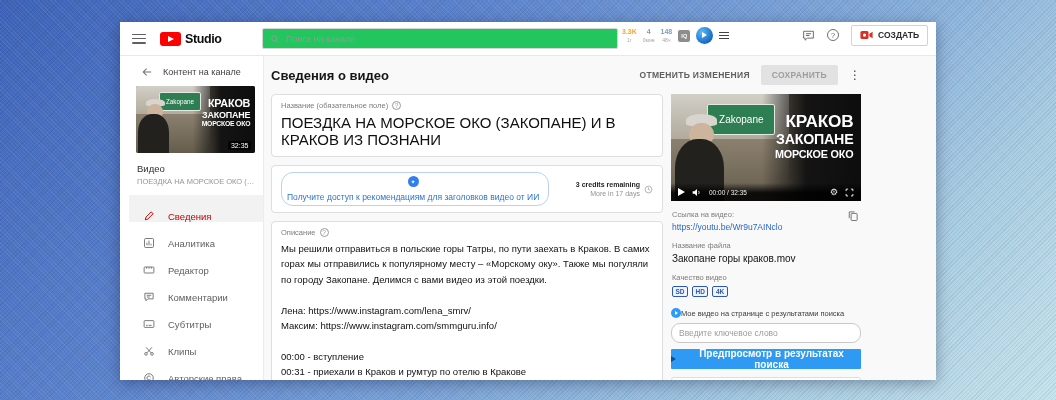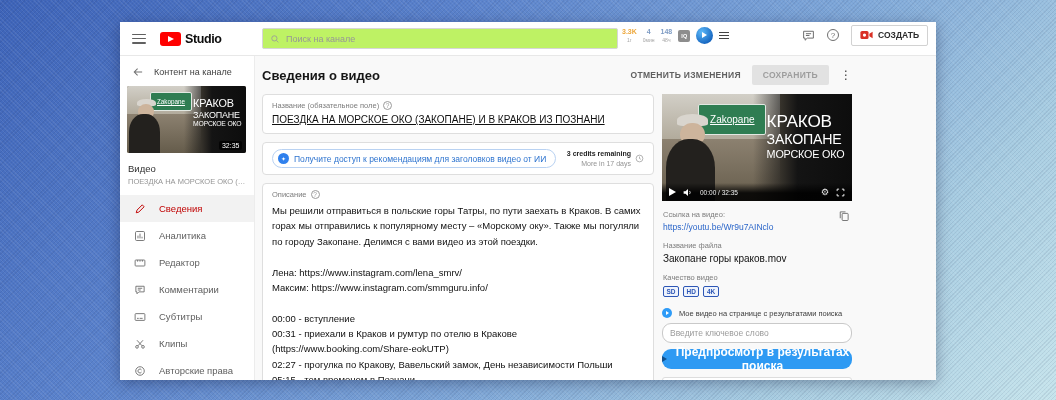--- a/index.html
+++ b/index.html
@@ -20,21 +20,21 @@
   .topbar { position:relative; height:34px; flex:none; background:#fff;
     border-bottom:1px solid #e8e8e8; display:flex; align-items:center; padding-left:12px; }
   .hamburger { width:14px; height:10px; display:flex; flex-direction:column; justify-content:space-between; cursor:pointer; }
   .hamburger i { height:1.6px; background:#606060; border-radius:1px; }
   .logo { display:flex; align-items:center; gap:4px; margin-left:14px; }
   .yt-mark { width:21px; height:14px; background:#f00; border-radius:3px; position:relative; }
   .yt-mark::after { content:""; position:absolute; left:8px; top:4px;
     border-left:6px solid #fff; border-top:3.2px solid transparent; border-bottom:3.2px solid transparent; }
   .yt-word { font-size:12.5px; font-weight:bold; letter-spacing:-.4px; color:#0c0c0c; }
   .tb-search { position:absolute; left:142px; top:6px; width:356px; height:21px;
-    border:1px solid #d6d6d6; border-radius:2px; background:#bef264; display:flex; align-items:center; padding:0 7px; gap:6px; }
+    border:1px solid #d6d6d6; border-radius:2px; background:#22c55e; display:flex; align-items:center; padding:0 7px; gap:6px; }
   .tb-search input { border:none; outline:none; flex:1; font-size:9px; color:#333; background:transparent; font-family:inherit; }
   .tb-search input::placeholder { color:#979797; }
   .tb-vidiq { position:absolute; left:502px; top:5px; display:flex; align-items:center; gap:6px; }
   .stat { text-align:center; line-height:1.2; }
   .stat .v { font-size:7px; font-weight:bold; }
   .stat .s { font-size:5px; color:#a6a6a6; }
   .v-orange { color:#eda73b; } .v-blue { color:#7e9cc4; }
   .iq-box { width:12px; height:12px; background:#8d8d8d; border-radius:2px; position:relative; }
   .iq-box::after { content:"IQ"; position:absolute; inset:0; color:#fff; font-size:5.5px; font-weight:bold;
     display:flex; align-items:center; justify-content:center; }
@@ -46,52 +46,52 @@
   .vmenu i { height:1.4px; background:#444; }
   .tb-right { position:absolute; right:8px; top:0; height:26px; display:flex; align-items:center; gap:12px; }
   .icon-btn { color:#606060; display:flex; align-items:center; cursor:pointer; }
   .help-circle { width:12px; height:12px; border:1px solid #707070; border-radius:50%; color:#707070;
     font-size:8px; display:flex; align-items:center; justify-content:center; cursor:pointer; }
   .help-circle::after { content:"?"; }
   .create-btn { height:21px; border:1px solid #d2d2d2; border-radius:2px; background:#fff;
     display:flex; align-items:center; gap:5px; padding:0 8px; cursor:pointer; }
   .create-btn span { font-size:8.5px; font-weight:bold; color:#2b2b2b; }
   
-  .body { flex:1; display:flex; min-height:0; }
+  .body { flex:1; display:flex; min-height:0;margin-left:9px; }
   .sidebar { width:135px; flex:none; background:#fff; border-right:1px solid #ececec; overflow:hidden; }
   .sb-head { display:flex; align-items:center; gap:10px; padding:10px 8px 7px 12px; }
   .sb-head .lbl { font-size:9px; font-weight:500; color:#3f3f3f; }
   .sb-thumb { margin:1px 7px 0; width:119px; height:67px; position:relative; overflow:hidden; border-radius:2px; }
   .sb-video-label { padding:10px 8px 0; font-size:9.5px; font-weight:normal; color:#2f2f2f; }
   .sb-video-title { padding:3px 8px 9px; font-size:7.5px; color:#949494; white-space:nowrap; overflow:hidden; text-overflow:ellipsis; }
-  .sb-item { display:flex; align-items:center; gap:13px; height:27px; padding-left:14px;
+  .sb-item { display:flex; align-items:flex-end; gap:13px; height:27px; padding-left:14px;
     font-size:9.5px; color:#606060; cursor:pointer; }
   .sb-item svg { flex:none; }
   .sb-item.active { background:#f2f2f2; color:#c00000; font-weight:500; }
   
   .main { flex:1; background:#f9f9f9; padding:9px 0 0 7px; overflow:hidden; position:relative; }
   .main-header { width:590px; display:flex; align-items:center; }
   .page-title { flex:1; font-size:13px; font-weight:bold; color:#161616; }
   .actions { display:flex; align-items:center; gap:11px; }
   .discard { font-size:8.5px; font-weight:bold; color:#606060; letter-spacing:.3px; cursor:pointer; }
   .save { font-size:8.5px; font-weight:bold; color:#9d9d9d; background:#e2e2e2; border:none;
     padding:5px 11px; border-radius:2px; letter-spacing:.3px; }
   .kebab { color:#3f3f3f; font-size:12px; cursor:pointer; line-height:1; }
   .content { display:flex; gap:8px; margin-top:9px; }
   .left-col { width:392px; display:flex; flex-direction:column; gap:8px; }
   .card { background:#fff; border:1px solid #dedede; border-radius:4px; }
   .title-card { padding:6px 9px 8px; }
   .field-label { display:flex; align-items:center; gap:4px; font-size:7.5px; color:#7c7c7c; }
   .qmark { width:9px; height:9px; border:1px solid #9a9a9a; border-radius:50%; color:#9a9a9a;
     font-size:6.5px; display:inline-flex; align-items:center; justify-content:center; cursor:pointer; }
   .qmark::after { content:"?"; }
-  .field-value { font-size:10px; color:#101010; margin-top:4px;text-decoration:underline; }
+  .field-value { font-size:15px; color:#101010; margin-top:4px; }
   .ai-card { padding:6px 9px; display:flex; align-items:center; justify-content:space-between; }
   .ai-pill { display:inline-flex; align-items:center; gap:5px; border:1px solid #b9d2f2; border-radius:12px;
-    padding:3px 9px 3px 5px; cursor:pointer; }
+    padding:3px 9px 3px 5px; cursor:pointer;flex-direction:column; }
   .ai-dot { width:11px; height:11px; border-radius:50%; background:#2f80ed; position:relative; flex:none; }
   .ai-dot::after { content:"\2726"; position:absolute; inset:0; color:#fff; font-size:6px;
     display:flex; align-items:center; justify-content:center; }
   .ai-pill span { font-size:8.5px; color:#2e74cf; }
   .credits { display:flex; align-items:center; gap:4px; }
   .credits .txt { text-align:right; line-height:1.35; }
   .cl1 { font-size:7px; font-weight:bold; color:#1f1f1f; }
   .cl2 { font-size:7px; color:#939393; }
   .desc-card { padding:6px 9px; height:330px; }
   .desc-text { font-size:9.5px; color:#101010; line-height:1.62; white-space:pre-wrap; margin-top:4px; }
@@ -109,47 +109,47 @@
   .meta { padding:9px 1px 0; position:relative; }
   .meta-label { font-size:7.5px; color:#7c7c7c; }
   .meta-link { font-size:8.5px; color:#2b66c9; margin-top:3px; cursor:pointer; }
   .copy-icon { position:absolute; right:2px; top:9px; color:#606060; cursor:pointer; }
   .mt { margin-top:9px; }
   .meta-value { font-size:10px; color:#101010; margin-top:3px; }
   .badges { display:flex; gap:4px; margin-top:4px; }
   .badge { font-size:6.5px; font-weight:bold; color:#2d56b5; border:1px solid #2d56b5;
     background:#eef3fc; border-radius:2px; padding:1px 2.5px; }
   .vidiq-widget { margin-top:11px; }
-  .vw-row { display:flex; align-items:center; gap:7px; }
+  .vw-row { display:flex; align-items:center; gap:0; }
   .vw-dot { width:10px; height:10px; border-radius:50%; background:#2e9bf7; position:relative; flex:none; }
   .vw-dot::after { content:""; position:absolute; left:3.5px; top:2.5px;
     border-left:3.5px solid #fff; border-top:2.5px solid transparent; border-bottom:2.5px solid transparent; }
   .vw-row span { font-size:7.5px; color:#3c3c3c; }
   .vw-input { margin-top:5px; width:100%; height:20px; border:1px solid #c9c9c9; border-radius:9px;
     padding:0 7px; font-size:8.5px; color:#333; outline:none; font-family:inherit; background:#fff; }
   .vw-input::placeholder { color:#9b9b9b; }
-  .vw-btn { margin-top:6px; width:100%; height:20px; background:#2e9af3; border:none; border-radius:9px;
-    color:#fff; font-size:12px; font-weight:bold; display:flex; align-items:center; justify-content:center; gap:6px; cursor:pointer; }
+  .vw-btn { margin-top:6px; width:100%; height:20px; background:#2e9af3; border:none; border-radius:1px;
+    color:#fff; font-size:10px; font-weight:bold; display:flex; align-items:center; justify-content:center; gap:6px; cursor:pointer; }
   .vw-btn i { width:0; height:0; border-left:5px solid #11508c; border-top:3.5px solid transparent;
     border-bottom:3.5px solid transparent; }
   .vw-stub { margin-top:8px; height:24px; background:#fff; border:1px solid #ddd; border-radius:3px; }
   
   .thumb-art { position:absolute; inset:0; background:#6e6452; font-size:10px; }
   .sb-thumb .thumb-art { font-size:6.3px; }
   .t-sky { position:absolute; left:0; top:0; width:62%; height:42%; background:linear-gradient(#d2cfc7,#b2ab9c); }
   .t-ground { position:absolute; left:0; top:42%; width:62%; height:58%; background:linear-gradient(#8c8170,#655c4b); }
   .t-dark { position:absolute; right:0; top:0; width:52%; height:100%;
     background:linear-gradient(90deg, rgba(16,16,16,0), #141414 45%, #0d0d0d); }
   .t-sign { position:absolute; left:19%; top:9%; width:36%; height:29%; background:#2f7d52;
     border:1.5px solid #e2e8e2; border-radius:2px; display:flex; align-items:center; justify-content:center;
-    color:#fff; font-size:1em;text-decoration:underline; }
+    color:#fff; font-size:1em; }
   .t-hat { position:absolute; left:8%; top:19%; width:16%; height:11%; border-radius:50% 50% 20% 20%; background:#d9d5ce; }
   .t-head { position:absolute; left:9.5%; top:27%; width:13%; height:22%; border-radius:50%; background:#cdb49c; }
   .t-body { position:absolute; left:2%; top:42%; width:26%; height:60%; border-radius:45% 45% 0 0; background:#23211e; }
-  .t-text { position:absolute; right:4%; top:16%; text-align:left; color:#fff; font-weight:400; line-height:1.18; letter-spacing:-.2px; }
+  .t-text { position:absolute; right:4%; top:16%; text-align:right; color:#fff; font-weight:700; line-height:1.18; letter-spacing:-.2px; }
   .t-l1 { font-size:1.72em; } .t-l2 { font-size:1.42em; } .t-l3 { font-size:1.08em; }
   .t-dur { position:absolute; right:3%; bottom:5%; background:rgba(0,0,0,.78); color:#fff;
     font-size:7px; padding:1px 3px; border-radius:2px; }
   svg { display:block; }
 </style>
 </head>
 <body>
 
 <div class="canvas">
   <div class="app">

